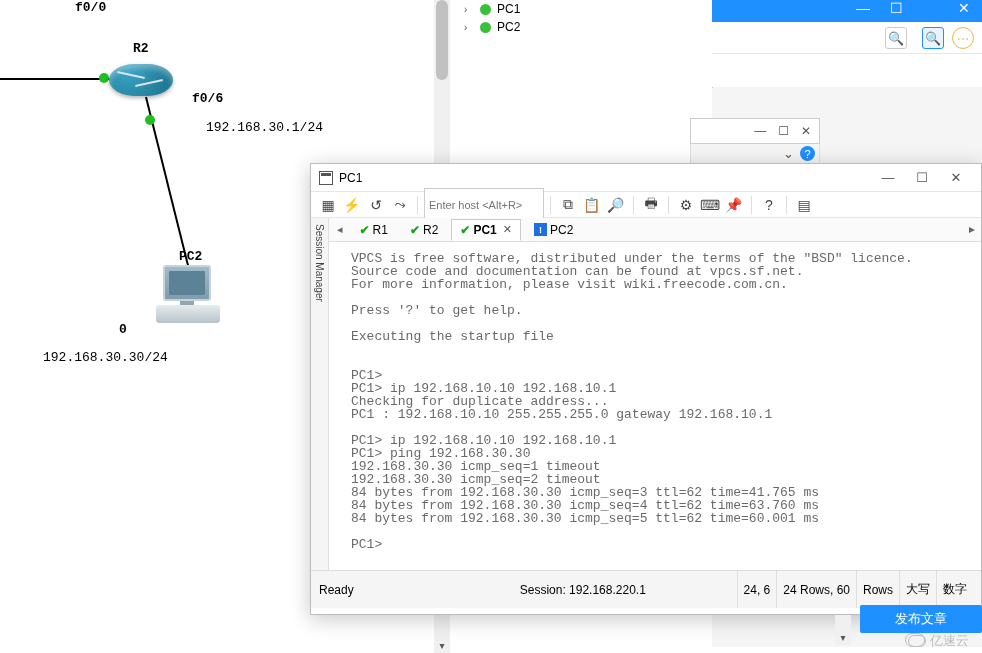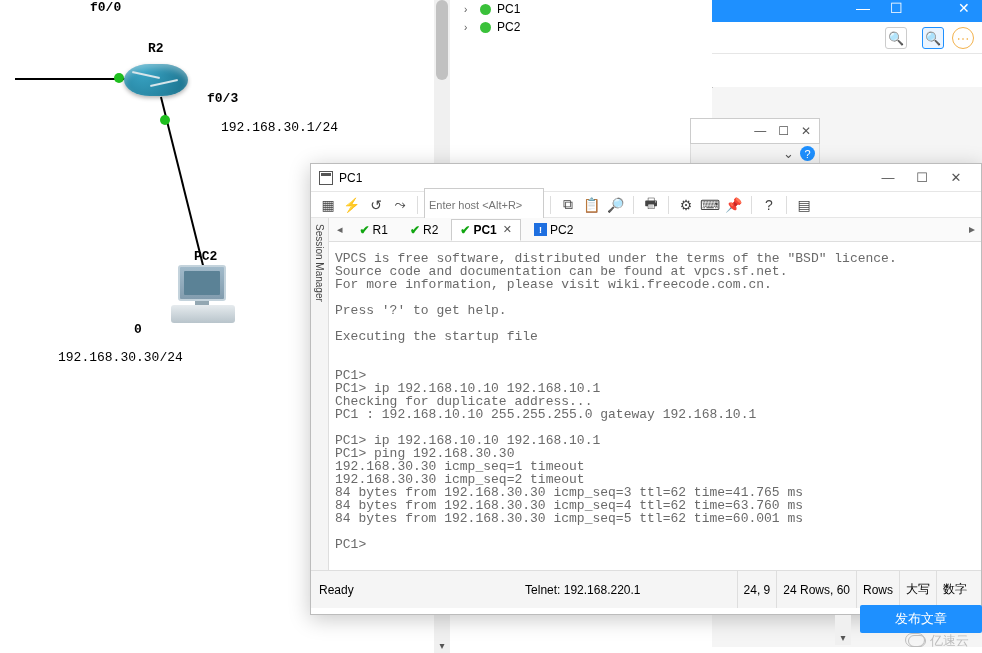--- a/index.html
+++ b/index.html
@@ -9,21 +9,21 @@
   position: relative;
   background: #fff;
   font-family: "Microsoft YaHei", Tahoma, sans-serif;
   font-size: 12px;
   overflow: hidden;
 }
 
 
 .canvas {
   position: absolute;
-  left: 15px; top: 0;
+  left: 0; top: 0;
   width: 450px; height: 653px;
   background: #fff;
 }
 .canvas-scroll {
   position: absolute;
   left: 434px; top: 0;
   width: 16px; height: 653px;
   background: #f0f0f0;
 }
 .canvas-scroll .thumb {
@@ -201,21 +201,21 @@
 .tab .tick{color:#11a611;font-weight:bold;margin-right:3px;font-size:12px;}
 .tab .warn{display:inline-flex;align-items:center;justify-content:center;width:13px;height:13px;color:#fff;background:#1e6fe0;font-size:9px;margin-right:3px;font-weight:bold;}
 .tab.active{background:#fff;border:1px solid #ccc;border-bottom:1px solid #fff;}
 .tab.active .label{font-weight:bold;}
 .tab .x{margin-left:6px;color:#555;font-size:11px;}
 .tabs-right{position:absolute;right:6px;top:4px;color:#666;font-size:12px;}
 
 .console{
   flex:1;background:#fff;padding:10px 4px 4px 6px;
   font-family:"Courier New",monospace;font-size:13px;
-  line-height:13px;color:#6a6a6a;white-space:pre;overflow:hidden;
+  line-height:13px;color:#6a6a6a;white-space:pre;overflow:hidden;margin-left:16px;
 }
 
 .term-status{
   height:38px;display:flex;align-items:center;border-top:1px solid #dedede;
   background:#f5f5f5;font-size:12px;padding:0 8px;
 }
 .ts-left{flex:0 0 110px;}
 .ts-mid{flex:1;text-align:center;}
 .ts-r{padding:0 6px;border-left:1px solid #dedede;height:100%;display:flex;align-items:center;}
 
@@ -241,21 +241,21 @@
 
 <div class="canvas">
 
   <div class="link-line" style="left:0;top:78px;width:110px;"></div>
   <div class="dot-green" style="left:99px;top:73px;"></div>
   <div class="tlabel" style="left:75px;top:0px;">f0/0</div>
 
   <div class="tlabel" style="left:133px;top:41px;">R2</div>
   <div class="router" style="left:109px;top:64px;"></div>
 
-  <div class="tlabel" style="left:192px;top:91px;">f0/3</div>
+  <div class="tlabel" style="left:192px;top:91px;">f0/6</div>
   <div class="tlabel" style="left:206px;top:120px;font-weight:normal;">192.168.30.1/24</div>
 
   <div class="link-line" style="left:146px;top:96px;width:185px;transform:rotate(76deg);"></div>
   <div class="dot-green" style="left:145px;top:115px;"></div>
 
   <div class="tlabel" style="left:179px;top:249px;color:#000;">PC2</div>
   <div class="pc" style="left:156px;top:265px;">
     <div class="crt"></div>
       <div class="stand"></div>
       <div class="base"></div>
@@ -382,22 +382,22 @@
 84 bytes from 192.168.30.30 icmp_seq=3 ttl=62 time=41.765 ms
 84 bytes from 192.168.30.30 icmp_seq=4 ttl=62 time=63.760 ms
 84 bytes from 192.168.30.30 icmp_seq=5 ttl=62 time=60.001 ms
 
 PC1&gt;</pre>
     </div>
   </div>
 
   <div class="term-status">
     <span class="ts-left">Ready</span>
-    <span class="ts-mid">Telnet: 192.168.220.1</span>
-    <span class="ts-r">24,   9</span>
+    <span class="ts-mid">Session: 192.168.220.1</span>
+    <span class="ts-r">24,   6</span>
     <span class="ts-r">24 Rows, 60</span>
     <span class="ts-r">Rows</span>
     <span class="ts-r">大写</span>
     <span class="ts-r">数字</span>
   </div>
 </div>
 
 <div class="side-scroll">
   <div class="down">▾</div>
 </div>

